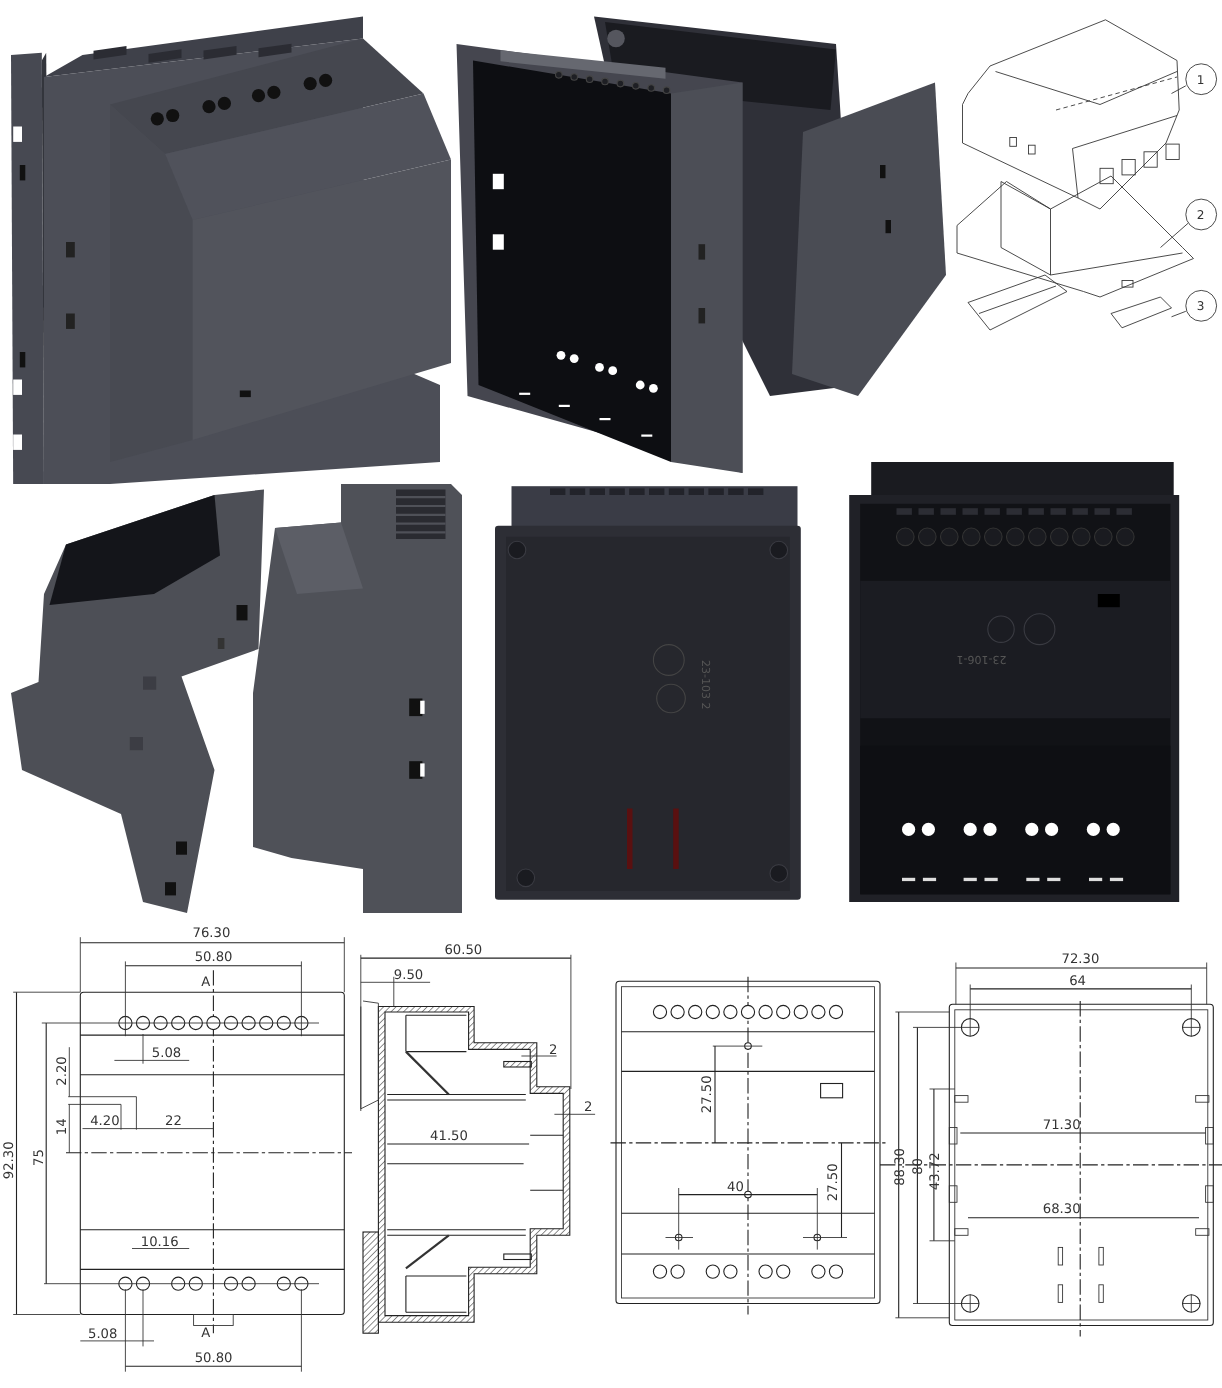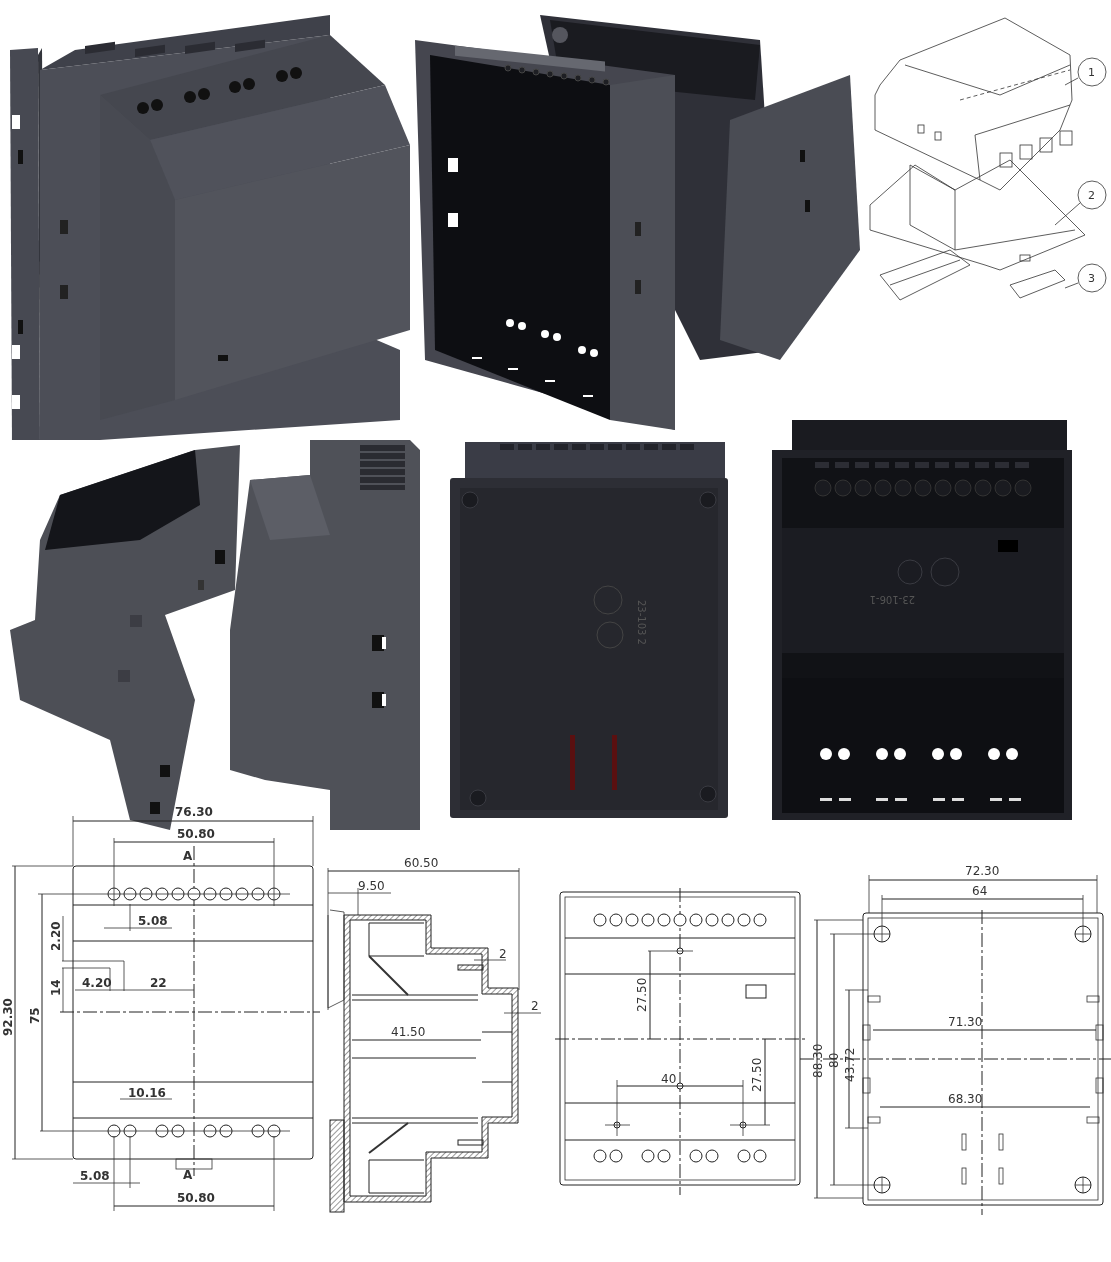--- a/index.html
+++ b/index.html
@@ -271,21 +271,21 @@
       <rect x="116" y="388" width="12" height="3"></rect>
         <rect x="135" y="388" width="12" height="3"></rect>
       <rect x="173" y="388" width="12" height="3"></rect>
         <rect x="192" y="388" width="12" height="3"></rect>
       <rect x="230" y="388" width="12" height="3"></rect>
         <rect x="249" y="388" width="12" height="3"></rect>
     </g>
   </svg>
 </div>
 
-<div class="panel" style="left:0;top:796px;width:320px;height:422px;font-weight:bold;">
+<div class="panel" style="left:0;top:832px;width:320px;height:422px;">
   <svg width="320" height="422" viewBox="0 0 320 422">
 
     <rect x="73" y="70" width="240" height="293" rx="3" class="ln"></rect>
     <line x1="73" y1="109" x2="313" y2="109" class="ln"></line>
     <line x1="73" y1="145" x2="313" y2="145" class="ln"></line>
     <line x1="73" y1="286" x2="313" y2="286" class="ln"></line>
     <line x1="73" y1="322" x2="313" y2="322" class="ln"></line>
 
     <line x1="194" y1="50" x2="194" y2="380" class="cl"></line>
     <line x1="60" y1="216" x2="320" y2="216" class="cl"></line>

